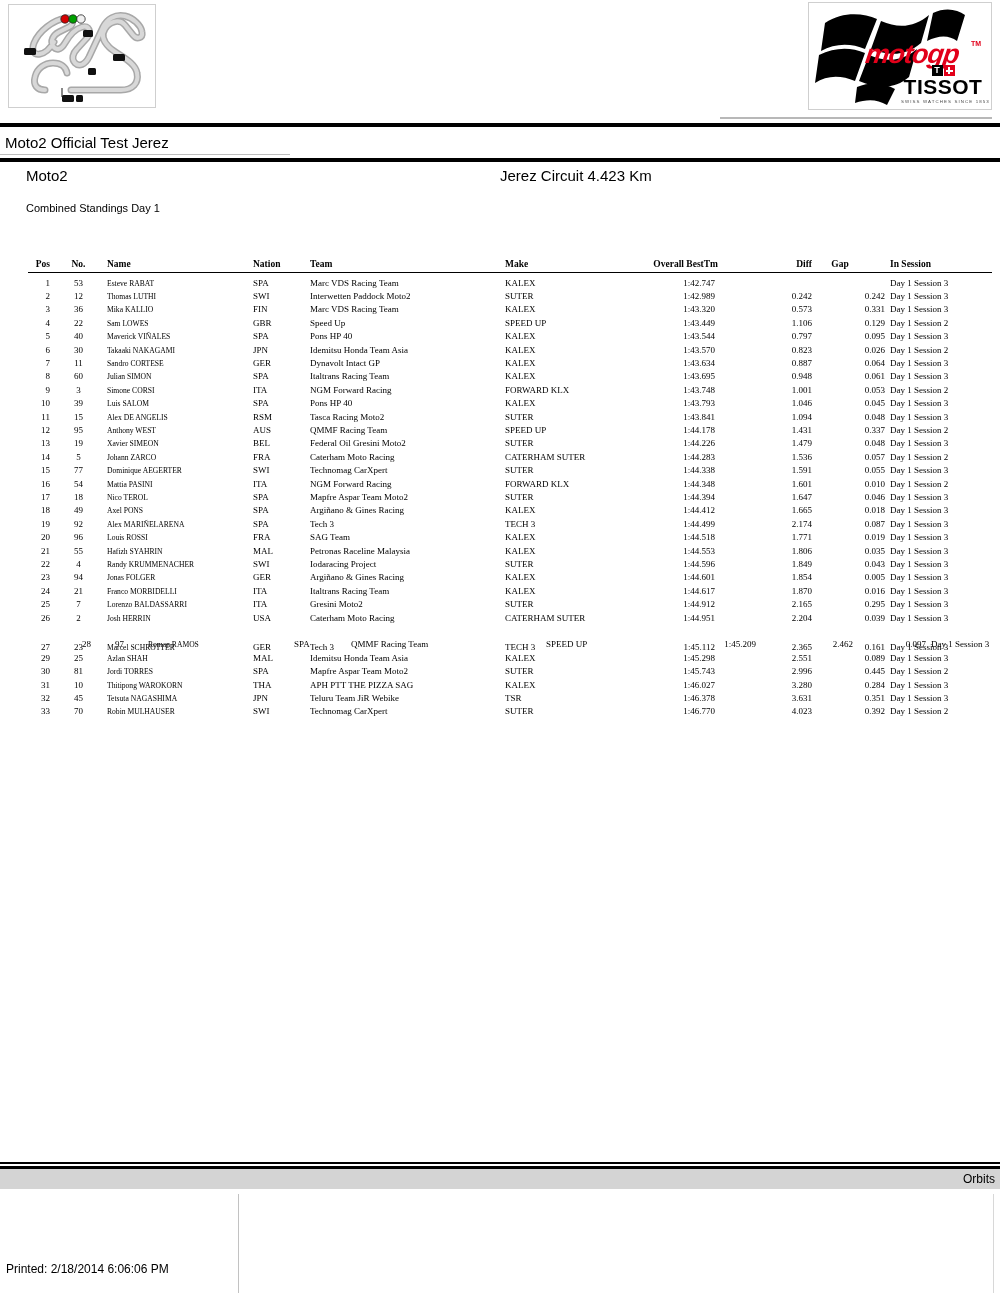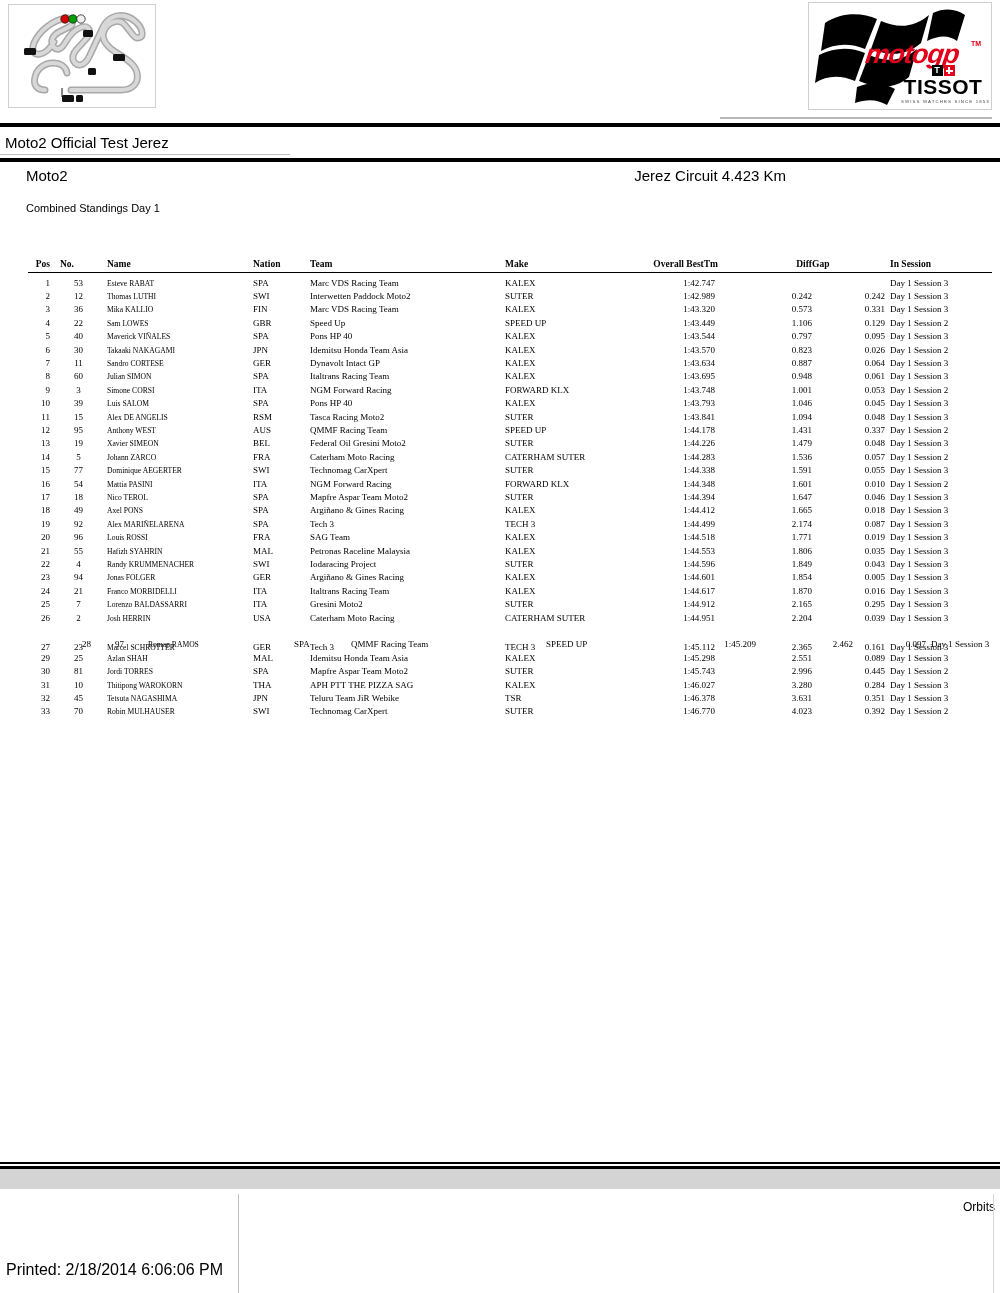--- a/index.html
+++ b/index.html
@@ -142,21 +142,21 @@
     position: absolute;
     left: 26px; top: 167px;
     font-size: 15px;
     line-height: 18px;
     white-space: nowrap;
   }
   .circuit-info {
     position: absolute;
     left: 500px; top: 167px;
     width: 286px;
-    text-align: right;
+    text-align: left;
     font-size: 15px;
     line-height: 18px;
     white-space: nowrap;
   }
   .session-title {
     position: absolute;
     left: 26px; top: 199px;
     font-size: 11px;
     line-height: 18px;
     white-space: nowrap;
@@ -195,25 +195,25 @@
   .c-name  { left: 107px; font-size: 7.6px; }
   .c-nation{ left: 253px; }
   .c-team  { left: 310px; }
   .c-make  { left: 505px; }
   .c-time  { left: 600px; width: 115px; text-align: right; }
   .c-diff  { left: 740px; width: 72px;  text-align: right; }
   .c-gap   { left: 812px; width: 73px;  text-align: right; }
   .c-sess  { left: 890px; }
 
   .row.header .c-pos   { left: 0px;   width: 50px;  text-align: right; }
-  .row.header .c-num   { left: 60px;  width: 37px;  text-align: left; }
+  .row.header .c-num   { left: 60px;  width: 37px;  text-align: center; }
   .row.header .c-name  { left: 107px; font-size: 9.5px; }
   .row.header .c-time  { left: 600px; width: 118px; text-align: right; }
   .row.header .c-diff  { left: 740px; width: 72px;  text-align: right; }
-  .row.header .c-gap   { left: 812px; width: 56px;  text-align: left; }
+  .row.header .c-gap   { left: 812px; width: 56px;  text-align: center; }
   .row.header .c-sess  { left: 890px; }
 
   
   .foot-rule-1 {
     position: absolute;
     left: 0; top: 1162px;
     width: 1000px; height: 2px;
     background: #000000;
   }
   .foot-rule-2 {
@@ -226,38 +226,37 @@
     position: absolute;
     left: 0; top: 1169px;
     width: 1000px; height: 20px;
     background: #d4d4d4;
   }
   .foot-bar-label {
     position: absolute;
     right: 5px; top: 1171px;
     font-size: 12px;
     line-height: 16px;
-    margin-top: 28px;
   }
   .foot-divider-v {
     position: absolute;
     left: 238px; top: 1194px;
     width: 1px; height: 99px;
     background: #c2c2c2;
   }
   .foot-edge-v {
     position: absolute;
     left: 993px; top: 1194px;
     width: 1px; height: 99px;
     background: #d8d8d8;
   }
   .printed {
     position: absolute;
     left: 6px; top: 1262px;
-    font-size: 16px;
+    font-size: 12px;
     line-height: 15px;
     white-space: nowrap;
   }
 </style>
 </head>
 <body>
 
 <div class="logo-band">
 
   <div class="circuit-box">

